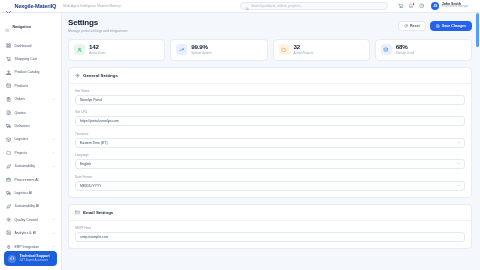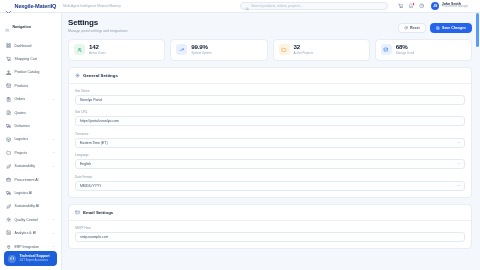--- a/index.html
+++ b/index.html
@@ -106,21 +106,21 @@
   .support-txt { display: flex; flex-direction: column; line-height: 1.12; }
   .support-title { font-size: 3.5px; font-weight: 700; color: #fff; white-space: nowrap; }
   .support-sub { font-size: 2.8px; color: #bdd3f7; white-space: nowrap; }
 
   
   .main {
     flex: 1 1 auto; min-width: 0; position: relative;
     background: #f4f7fb; overflow: hidden;
     padding: 5px 8px 0 6px;
   }
-  .page-head { display: flex; align-items: flex-end; margin-bottom: 6px; }
+  .page-head { display: flex; align-items: center; margin-bottom: 6px; }
   .page-title { font-size: 8px; font-weight: 700; color: #0f1b2d; letter-spacing: -0.2px; }
   .page-sub { font-size: 3.4px; color: #93a2b6; margin-top: 1.5px; }
   .head-spacer { flex: 1 1 auto; }
   .head-actions { display: flex; align-items: center; gap: 4px; padding-top: 1px; }
   .btn {
     display: flex; align-items: center; gap: 2.5px;
     height: 9.5px; padding: 0 5px; border-radius: 3.5px;
     font-size: 3.5px; font-weight: 700; white-space: nowrap;
   }
   .btn svg { width: 4px; height: 4px; display: block; }

